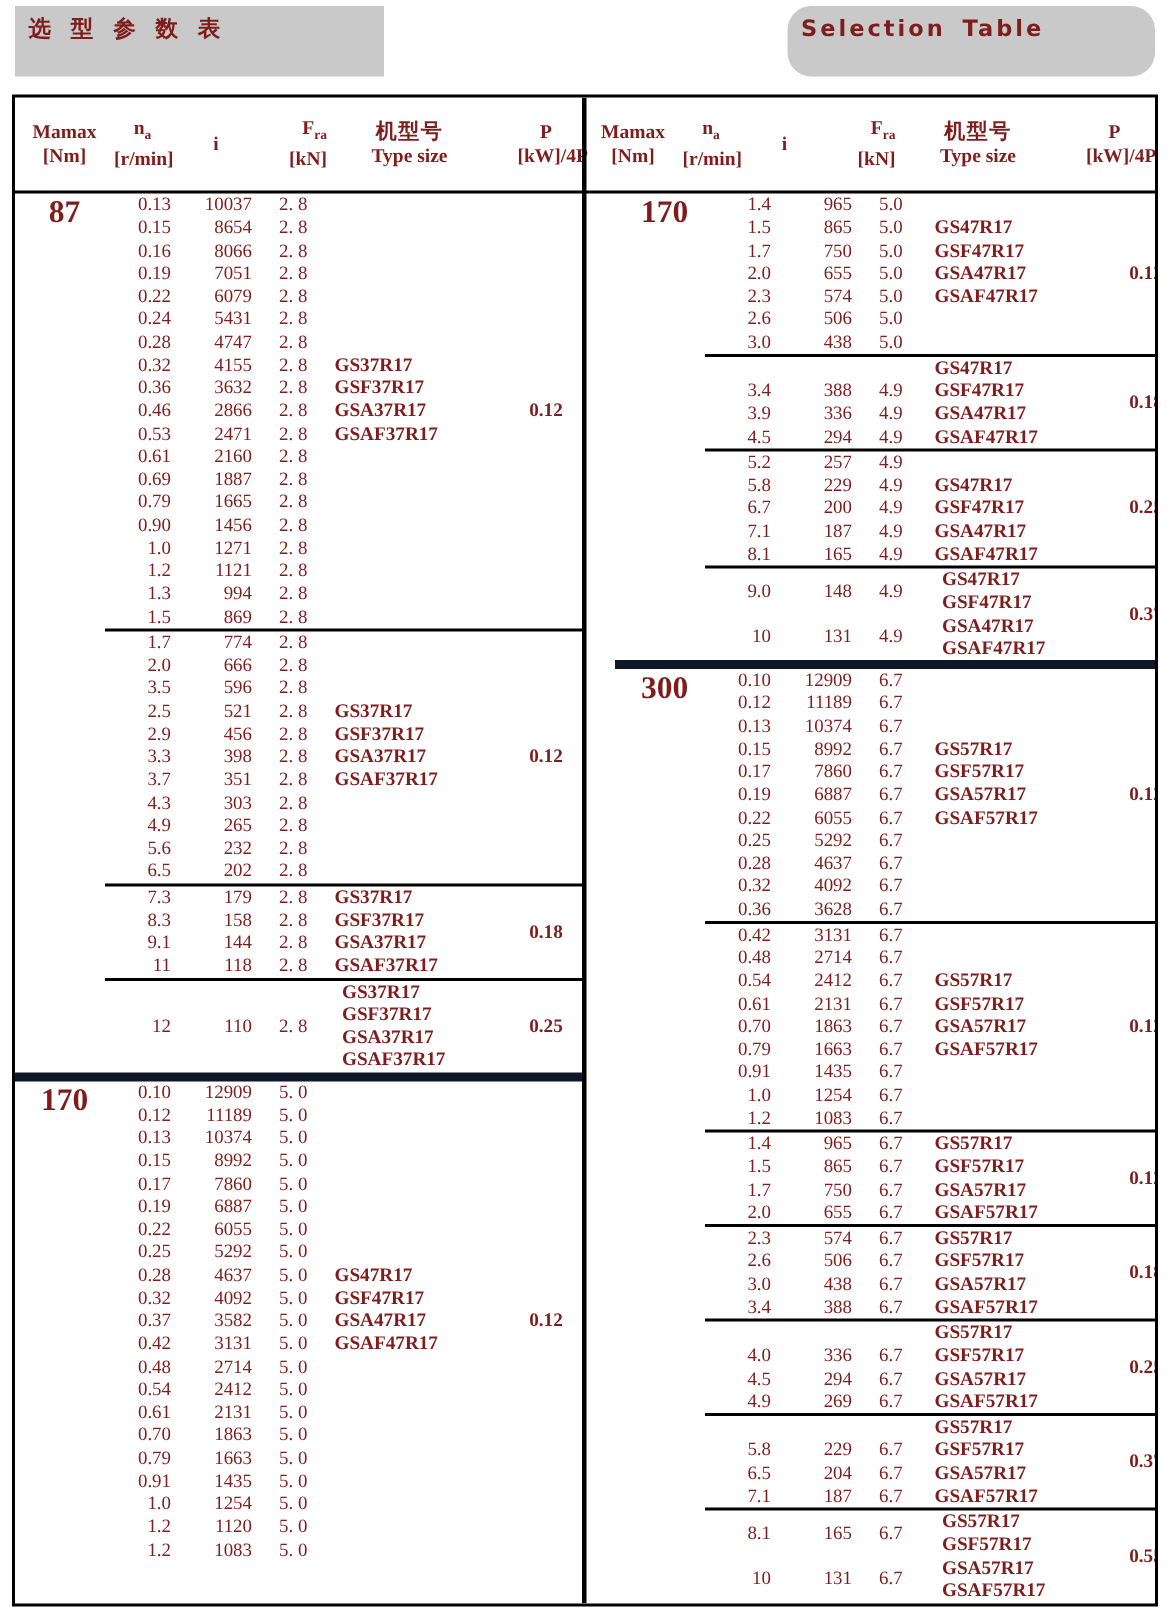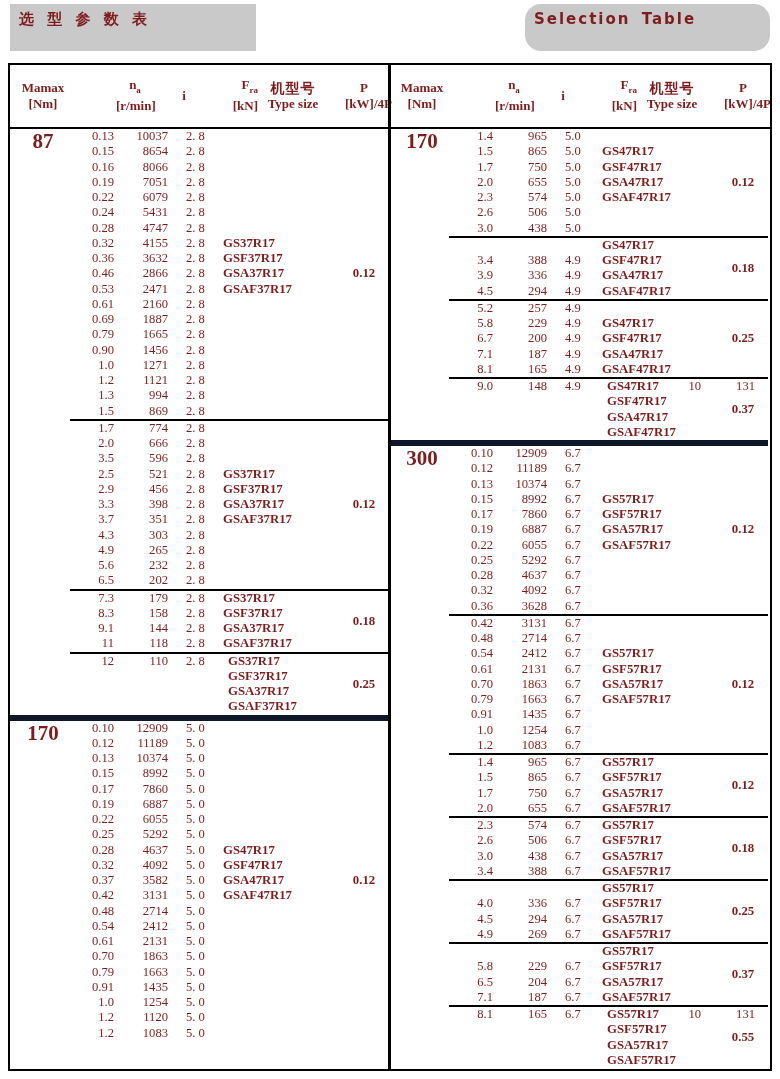--- a/index.html
+++ b/index.html
@@ -21,47 +21,47 @@
              border:2.5px solid #000;box-sizing:border-box;overflow:hidden;}
   .vdiv{position:absolute;left:378px;top:0;bottom:0;width:2.5px;background:#000;}
 
   
   .hdr-row{display:flex;height:62px;border-bottom:2px solid #000;}
   .half-hdr{width:379px;display:flex;font-weight:bold;font-size:13px;}
   .hc{display:flex;flex-direction:column;justify-content:center;text-align:center;
       line-height:16.5px;white-space:nowrap;}
   .hc sub{font-size:9px;}
   .hc-mam{width:66px;}
-  .hc-na{width:38px;margin-left:40px;}
+  .hc-na{width:38px;}
   .hc-i{width:48px;margin-left:6px;}
   .hc-fra{width:32px;margin-left:18px;text-align:right;}
   .hc-type{flex:1;margin-left:5px;padding-right:22px;}
   .hc-p{width:44px;padding-right:6px;box-sizing:border-box;}
   .hl-cjk{font-size:14px;letter-spacing:1px;font-family:"DejaVu Sans",sans-serif;}
 
   
-  .body-row{display:flex;}
+  .body-row{display:flex;gap:21px;}
   .half{width:379px;position:relative;}
   .section{position:relative;}
   .section.bt{border-top:6px solid #0f172a;}
   .mamax{position:absolute;left:0;top:1px;width:66px;text-align:center;
          font-weight:bold;font-size:21px;line-height:23px;}
   .rule{height:2px;background:#000;margin-left:60px;}
   .group{display:flex;}
   .gleft{width:335px;}
   .pcol{width:44px;display:flex;align-items:center;justify-content:center;
         font-weight:bold;font-size:12.8px;padding-right:6px;box-sizing:border-box;}
   .line{display:flex;align-items:center;height:15.25px;font-size:12.6px;}
   .line.pl{padding-left:66px;}
   .c-na{width:38px;text-align:right;white-space:nowrap;}
   .c-i{width:48px;margin-left:6px;text-align:right;white-space:nowrap;}
   .c-fra{width:32px;margin-left:18px;white-space:nowrap;}
   .c-type{margin-left:5px;flex:1;font-weight:bold;white-space:nowrap;font-size:12.8px;}
   .cwrap{display:flex;height:100%;}
-  .dcol{width:208px;display:flex;justify-content:space-around;}
+  .dcol{width:208px;display:flex;flex-direction:column;justify-content:space-around;}
   .entry{padding-left:66px;box-sizing:border-box;width:208px;}
   .tcol{margin-left:5px;flex:1;}
 </style>
 </head>
 <body>
 
 <div class="page">
 
   <div class="title-box title-zh">
     <div class="t1">选 型 参 数 表</div>

